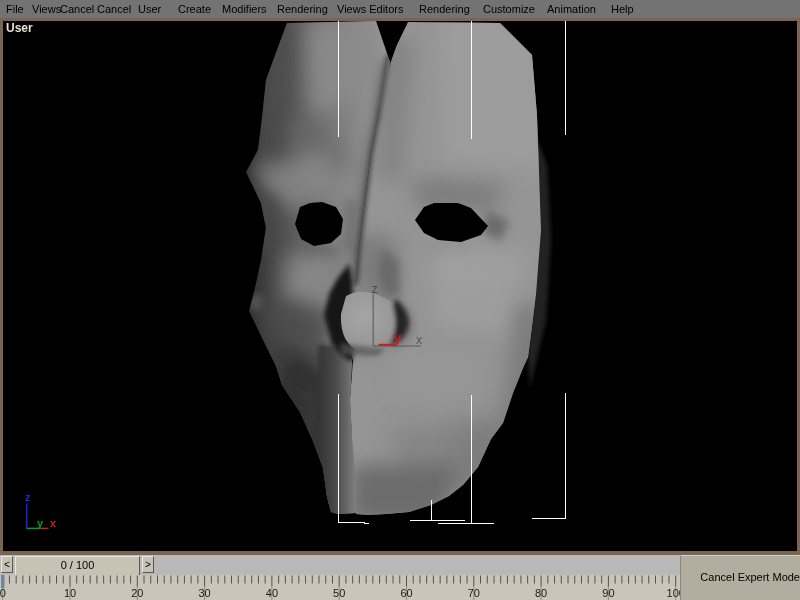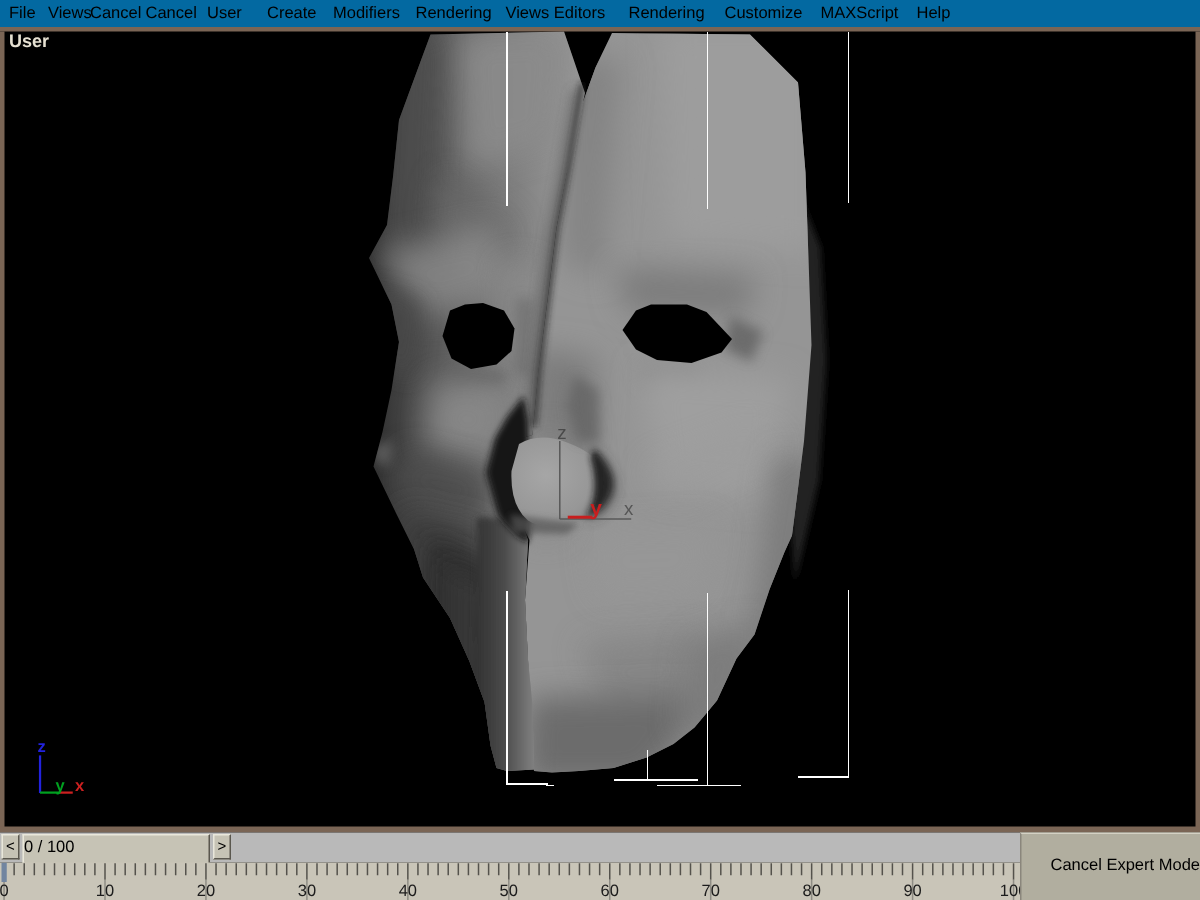--- a/index.html
+++ b/index.html
@@ -1,16 +1,16 @@
 <!DOCTYPE html>
 <html><head><meta charset="utf-8"><style>
 *{margin:0;padding:0;box-sizing:border-box}
 body{width:800px;height:600px;overflow:hidden;background:#000;
  font-family:"Liberation Sans",sans-serif;position:relative;will-change:transform;transform:translateZ(0)}
-.menubar{position:absolute;left:0;top:0;width:800px;height:18px;background:#0369a1;
+.menubar{position:absolute;left:0;top:0;width:800px;height:18px;background:#737373;
  font-size:11px;color:#000}
 .raised{background:#c6c3b5;border-top:1px solid #e9e7db;border-left:1px solid #e9e7db;
  border-right:1px solid #5a574e;border-bottom:1px solid #5a574e}
 </style></head>
 <body>
 <svg width="800" height="600" style="position:absolute;left:0;top:0">
 <defs>
 <clipPath id="cR">
         <path d="M408,22 L500,23 L532,55 L537,115 L541,230 L536,294 L528,357 L523,368 L513,393 L503,423 L491,439 L478,467 L463,485 L449,496 L431,505 L409,512 L386,514 L368,515 L356,514 L355,500 L352,440 L350,400 L353,360 L346,345 L334,340 L327,315 L332,296 L345,293 L355,290 L359,247 L365,200 L371,152 L378,114 L384,81 L397,45 Z"></path>
       </clipPath>
@@ -136,32 +136,32 @@
     <span style="position:absolute;left:32px;top:3px">Views</span>
     <span style="position:absolute;left:60px;top:3px">Cancel</span>
     <span style="position:absolute;left:97px;top:3px">Cancel</span>
     <span style="position:absolute;left:138px;top:3px">User</span>
     <span style="position:absolute;left:178px;top:3px">Create</span>
     <span style="position:absolute;left:222px;top:3px">Modifiers</span>
     <span style="position:absolute;left:277px;top:3px">Rendering</span>
     <span style="position:absolute;left:337px;top:3px">Views Editors</span>
     <span style="position:absolute;left:419px;top:3px">Rendering</span>
     <span style="position:absolute;left:483px;top:3px">Customize</span>
-    <span style="position:absolute;left:547px;top:3px">MAXScript</span>
+    <span style="position:absolute;left:547px;top:3px">Animation</span>
     <span style="position:absolute;left:611px;top:3px">Help</span>
   </div>
 <div style="position:absolute;left:0;top:18px;width:800px;height:3px;background:#7a6555"></div>
 <div style="position:absolute;left:0;top:21px;width:3px;height:531px;background:#7a6555"></div>
 <div style="position:absolute;left:797px;top:21px;width:3px;height:531px;background:#7a6555"></div>
 <div style="position:absolute;left:0;top:551px;width:800px;height:4px;background:#7a6555"></div>
 <div style="position:absolute;left:0;top:555px;width:680px;height:20px;background:#b9b9b9"></div>
 <div class="raised" style="position:absolute;left:1px;top:556px;width:12px;height:17px;
  font-size:10px;text-align:center;line-height:15px">&lt;</div>
 <div class="raised" style="position:absolute;left:15px;top:556px;width:125px;height:34px;
- font-size:11px;line-height:16px">0 / 100</div>
+ font-size:11px;text-align:center;line-height:16px">0 / 100</div>
 <div class="raised" style="position:absolute;left:142px;top:556px;width:12px;height:17px;
  font-size:10px;text-align:center;line-height:15px">&gt;</div>
 <div style="position:absolute;left:0;top:575px;width:680px;height:25px;background:#c9c5b8"></div>
 <svg width="680" height="25" style="position:absolute;left:0;top:575px">
 <g transform="translate(0,-575)" font-family="'Liberation Sans',sans-serif">
       <line x1="2.70" y1="575.5" x2="2.70" y2="586.5" stroke="#54524c" stroke-width="1"></line>
       <line x1="2.70" y1="586.5" x2="2.70" y2="600" stroke="#8e8c84" stroke-width="1"></line>
       <line x1="9.43" y1="575.5" x2="9.43" y2="583.5" stroke="#54524c" stroke-width="1"></line>
       <line x1="16.16" y1="575.5" x2="16.16" y2="583.5" stroke="#54524c" stroke-width="1"></line>
       <line x1="22.89" y1="575.5" x2="22.89" y2="583.5" stroke="#54524c" stroke-width="1"></line>

